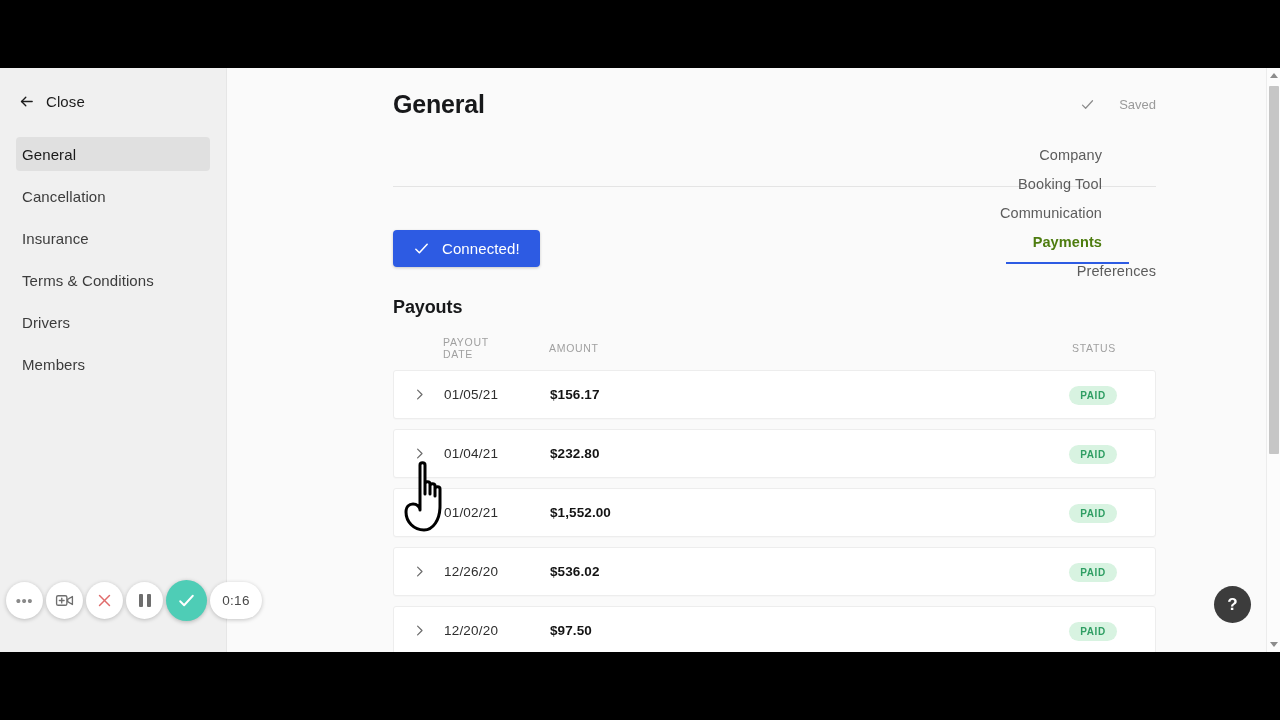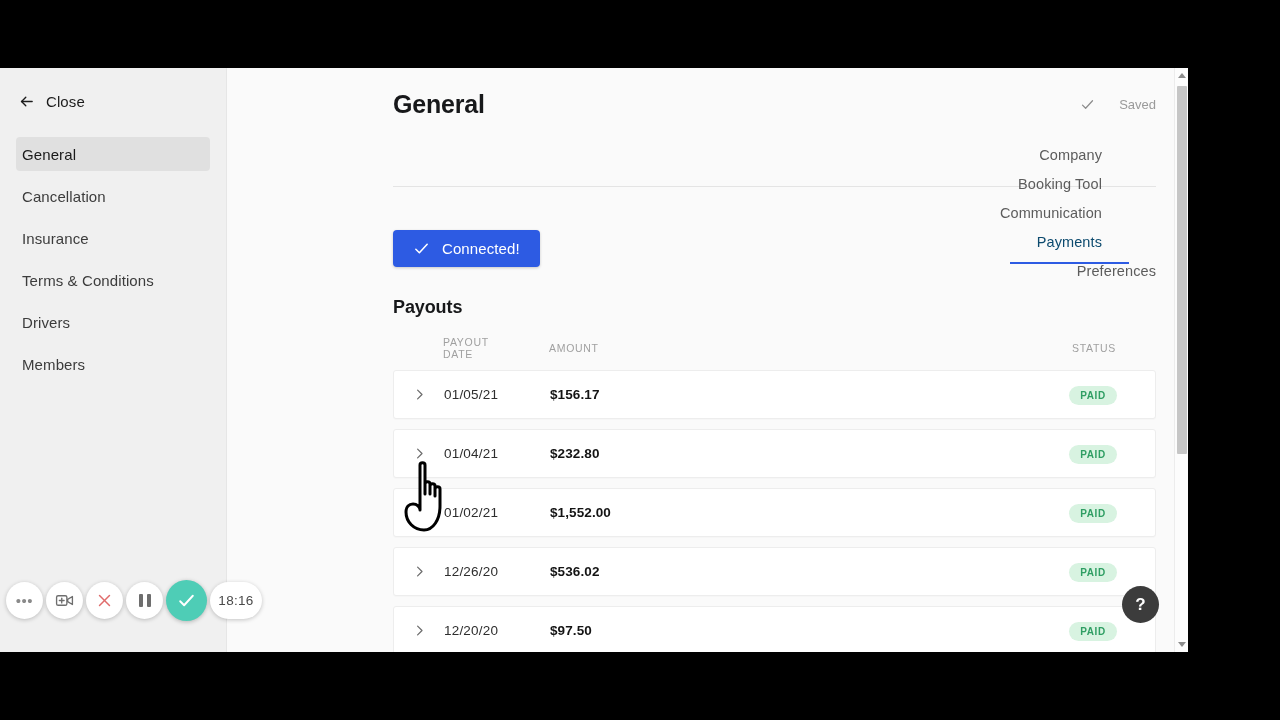--- a/index.html
+++ b/index.html
@@ -7,21 +7,21 @@
     width: 1280px; height: 720px;
     background: #000;
     font-family: "Liberation Sans", sans-serif;
     overflow: hidden;
   }
   #screen { position: relative; width: 1280px; height: 720px; background: #000; }
 
   
   #app {
     position: absolute; left: 0; top: 68px;
-    width: 1188px; height: 584px;
+    width: 1280px; height: 584px;
     background: #fafafa;
     overflow: hidden;
   }
 
   
   #sidebar {
     position: absolute; left: 0; top: 0;
     width: 227px; height: 584px;
     background: #f0f0f0;
     border-right: 1px solid #e6e6e6;
@@ -65,21 +65,21 @@
     border-bottom: 1px solid #e4e4e4;
     height: 40px;
     flex-direction: column;
   }
   .tab {
     font-size: 14.5px; color: #5c5c5c;
     padding: 0 0 13px 0; margin-right: 54px;
     cursor: pointer; position: relative; letter-spacing: .1px;
   }
   .tab:last-child { margin-right: 0; }
-  .tab.active { color: #0c4a6e; }
+  .tab.active { color: #4d7c0f; font-weight: bold; }
   .tab.active::after {
     content: ""; position: absolute; left: -27px; right: -27px; bottom: -1px;
     height: 2px; background: #2d5be3;
   }
 
   
   .section { margin: 27px 112px 0 166px; }
   .eyebrow {
     font-size: 11.5px; color: #3a3a3a; letter-spacing: .55px;
   }
@@ -372,21 +372,21 @@
         <span style="display:flex;gap:4px">
           <span class="pause-bar"></span>
             <span class="pause-bar"></span>
         </span>
       </div>
       <div class="rec-btn big accent">
         <svg width="19" height="19" viewBox="0 0 24 24" fill="none" stroke="#ffffff" stroke-width="2.4" stroke-linecap="round" stroke-linejoin="round">
           <polyline points="4,13 9,18 20,6"></polyline>
         </svg>
       </div>
-      <div class="rec-timer">18:16</div>
+      <div class="rec-timer">0:16</div>
     </div>
 
     <svg id="cursor" viewBox="0 0 56 80">
       <path d="M20 5 C20 2 25 2 25 5 L25 34 L25 24 C25 21 30 21 30 24 L30 34 L30 26
                C30 23 35 23 35 26 L35 36 L35 29 C35 26 40 26 40 29 L40 46
                C40 60 33 70 24 70 C14 70 6 62 6 52 C6 47 9 44 13 44 C17 44 20 47 20 50 Z" fill="#ffffff" stroke="#000000" stroke-width="3" stroke-linejoin="round"></path>
     </svg>
 
   </div>
 </div>

